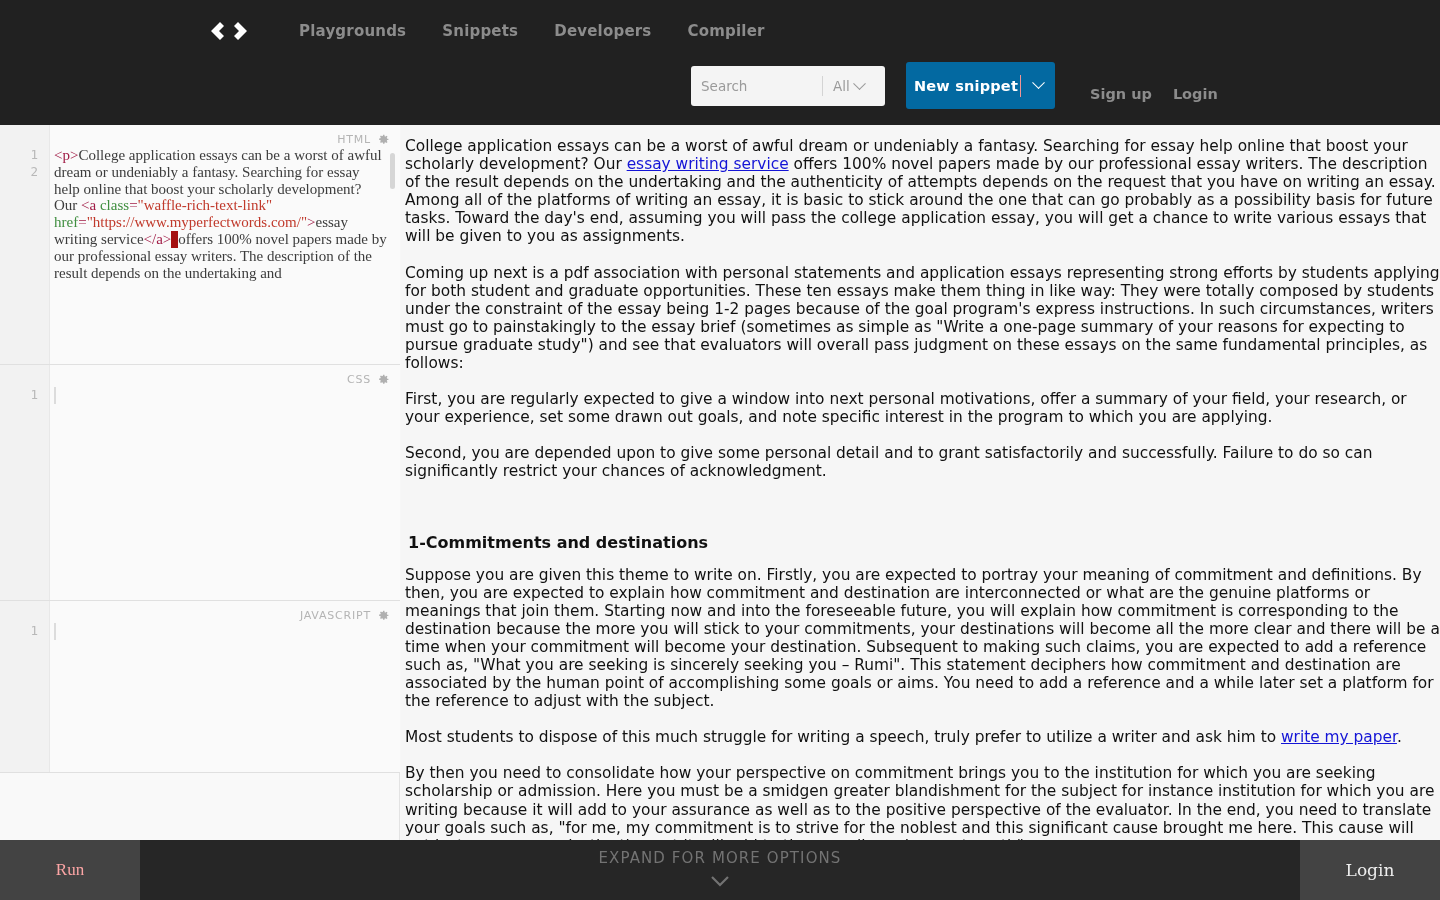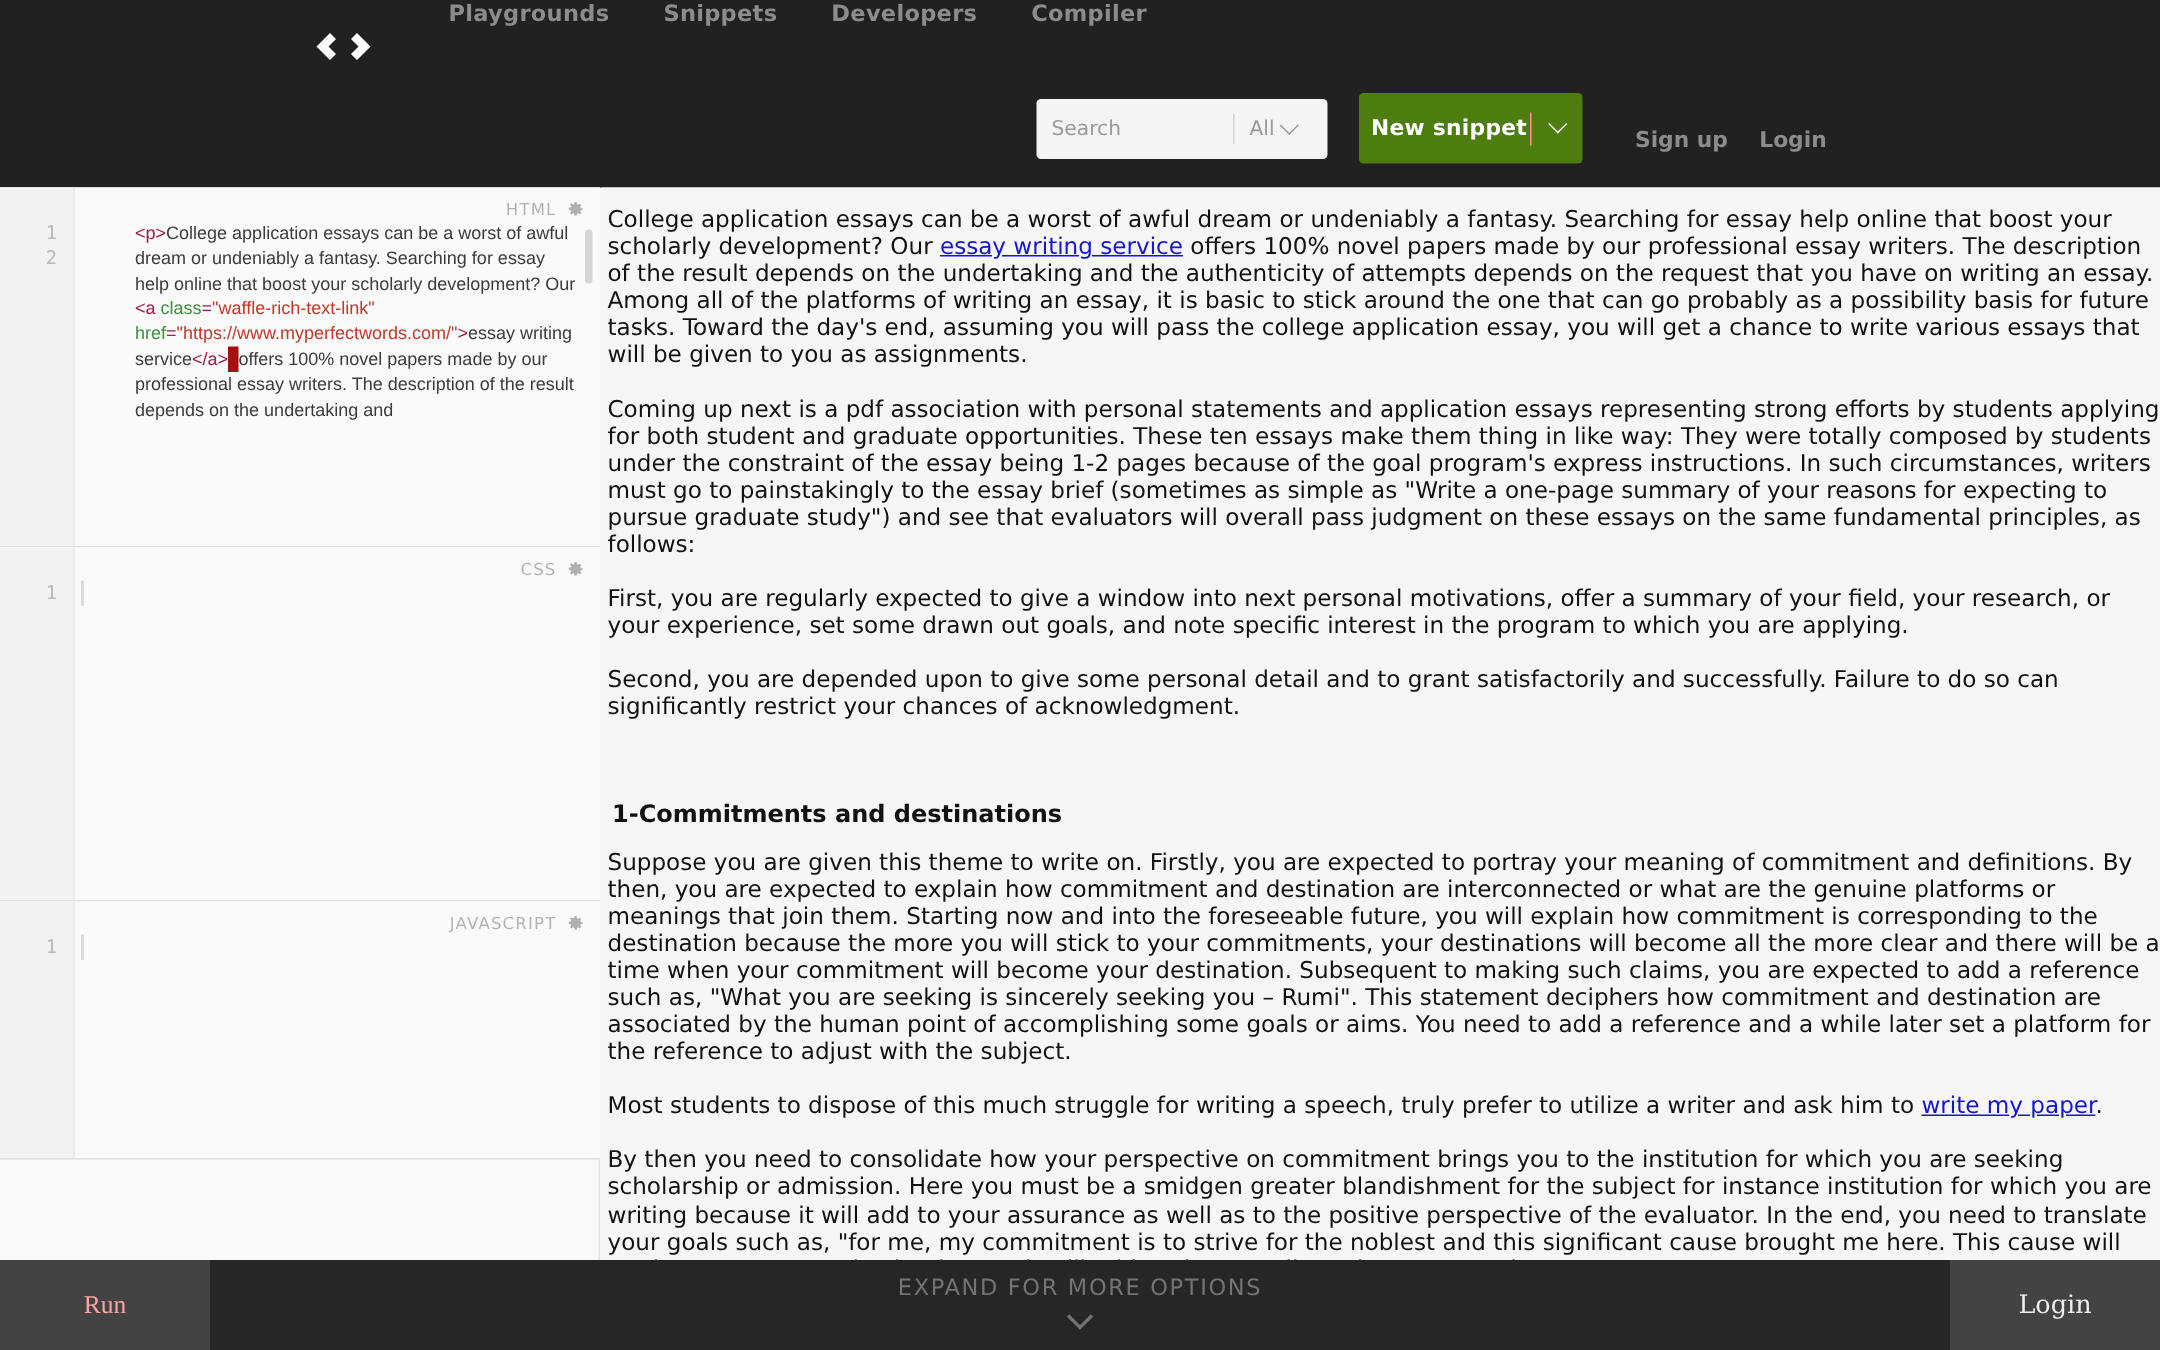--- a/index.html
+++ b/index.html
@@ -24,21 +24,21 @@
   }
   .logo {
     position: absolute; left: 207px; top: 16px;
     width: 44px; height: 30px;
     display: flex; align-items: center; justify-content: center;
   }
   .logo svg { display:block; }
   .nav-links {
     position: absolute; left: 299px; top: 0;
     height: 62px;
-    display: flex; align-items: flex-start; gap: 36px;
+    display: flex; align-items: center; gap: 36px;
   }
   .nav-link {
     color: #8c8c8c;
     font-size: 15px;
     font-weight: bold;
     letter-spacing: .2px;
     cursor: pointer;
     white-space: nowrap;
   }
 
@@ -75,21 +75,21 @@
     display:inline-block;
     width: 9px; height: 9px;
     border-right: 1.6px solid currentColor;
     border-bottom: 1.6px solid currentColor;
     transform: rotate(45deg) translate(-2px,-2px);
   }
   .new-snippet {
     position: absolute; left: 906px; top: 65px;
     margin-top: -65px;
     width: 149px; height: 47px;
-    background: #4d7c0f;
+    background: #0369a1;
     border-radius: 3px;
     display: flex; align-items: center;
     cursor: pointer;
   }
   .new-snippet-label {
     flex: 1;
     color: #ffffff; font-size: 14.5px; font-weight: bold;
     text-align: center; letter-spacing: .2px;
     padding-left: 6px;
   }
@@ -153,27 +153,26 @@
     position: absolute; right: 10px; top: 8px;
     display: flex; align-items: center; gap: 6px;
     z-index: 4;
   }
   .panel-tag-label {
     font-size: 11px; color: #b4b4b4; letter-spacing: .8px;
   }
   .gear { display:block; }
   .code {
     position: absolute; left: 54px; top: 22px; right: 12px;
-    font-family: Liberation Sans, sans-serif;
-    font-size: 12px;
+    font-family: Liberation Serif, serif;
+    font-size: 15px;
     line-height: 16.8px;
     color: #3c3c3c;
     white-space: pre-wrap;
     word-break: break-word;
-    margin-left: 36px;
   }
   .tag  { color: #a11c46; }
   .attr { color: #3f8e3f; }
   .val  { color: #c0392b; }
   .badchar {
     background: #a51111; color: #a51111;
     display: inline-block; width: 7px;
   }
   .ed-scroll {
     position: absolute; right: 5px; top: 28px;

